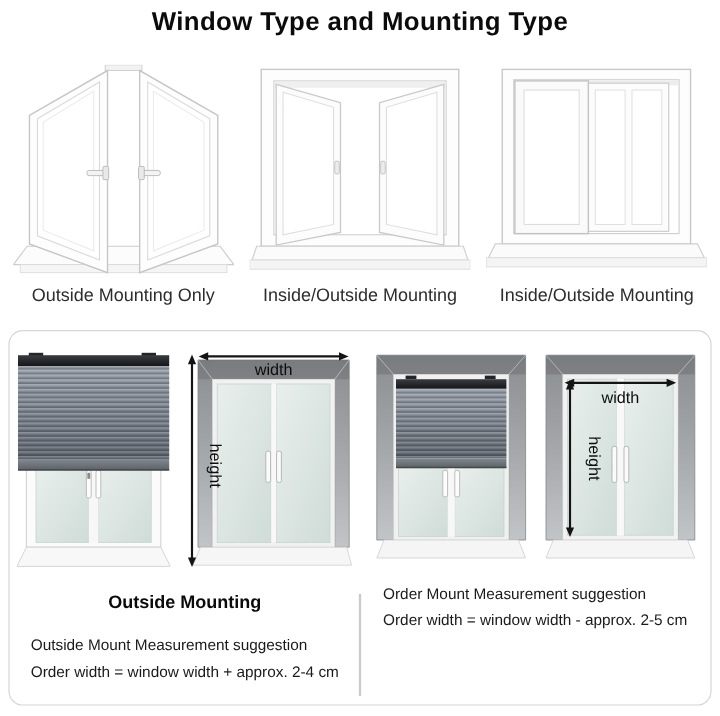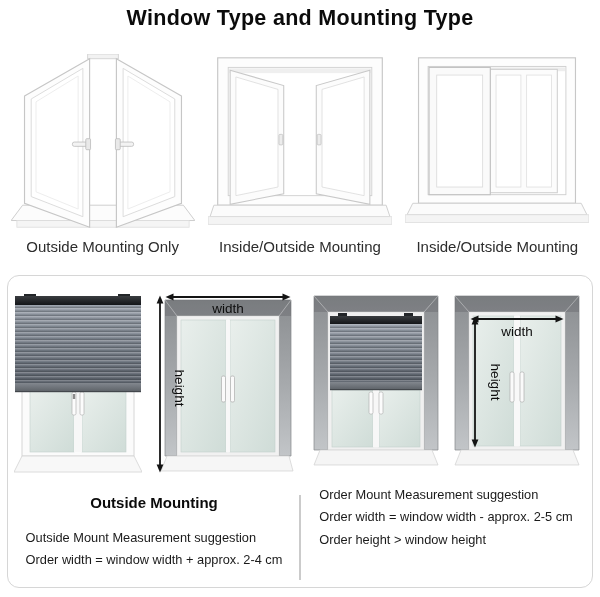--- a/index.html
+++ b/index.html
@@ -239,17 +239,16 @@
             <polygon points="22,24.5 18.6,32.5 25.4,32.5" fill="#141414"></polygon>
             <polygon points="22,155.5 18.6,147.5 25.4,147.5" fill="#141414"></polygon>
           </g>
           <text class="dim-label" transform="translate(38,90) rotate(90)" text-anchor="middle">height</text>
         </svg>
       </div>
 
       <div class="mount-lines">
         <div>Order Mount Measurement suggestion</div>
         <div>Order width = window width - approx. 2-5 cm</div>
-        <div>Order height &gt; window height</div>
       </div>
     </div>
   </div>
 </div>
 
 </body></html>

